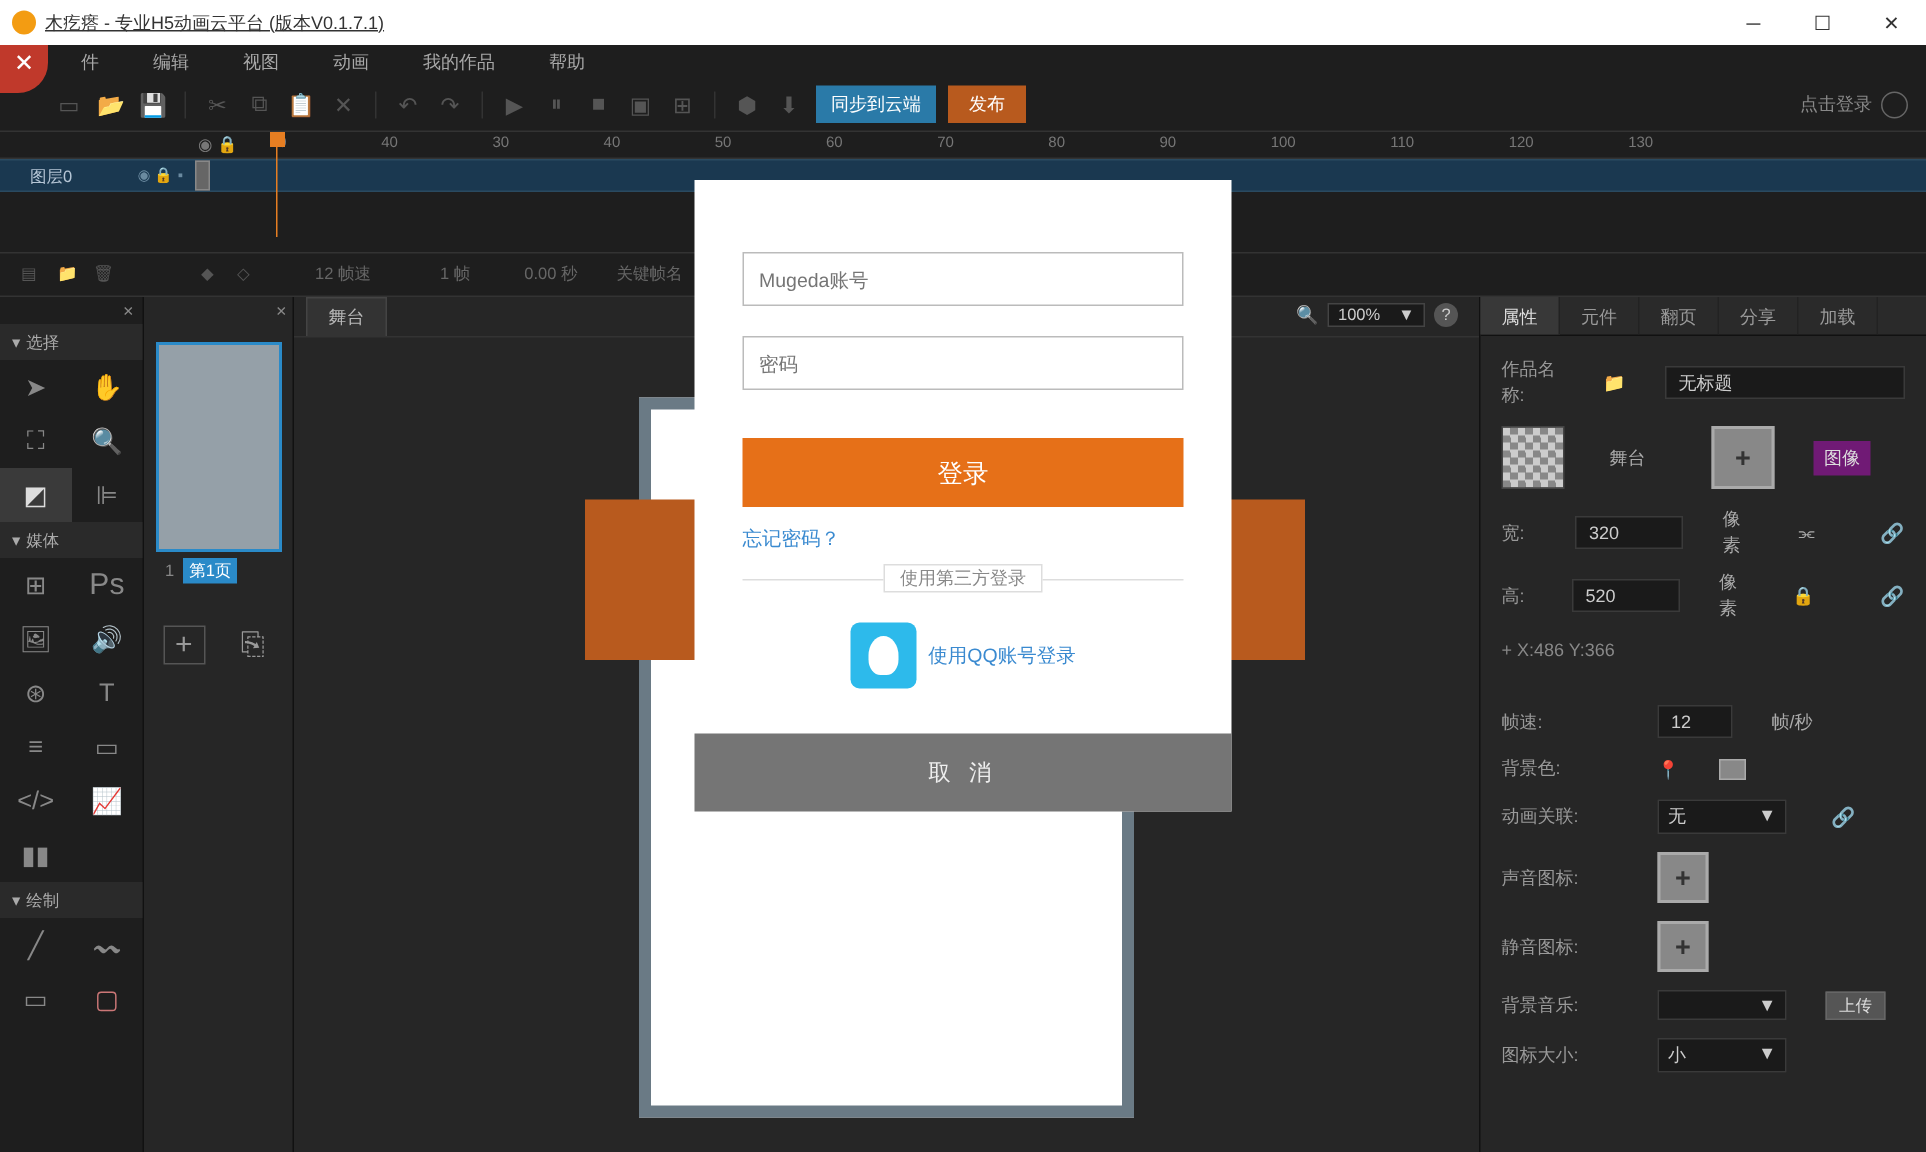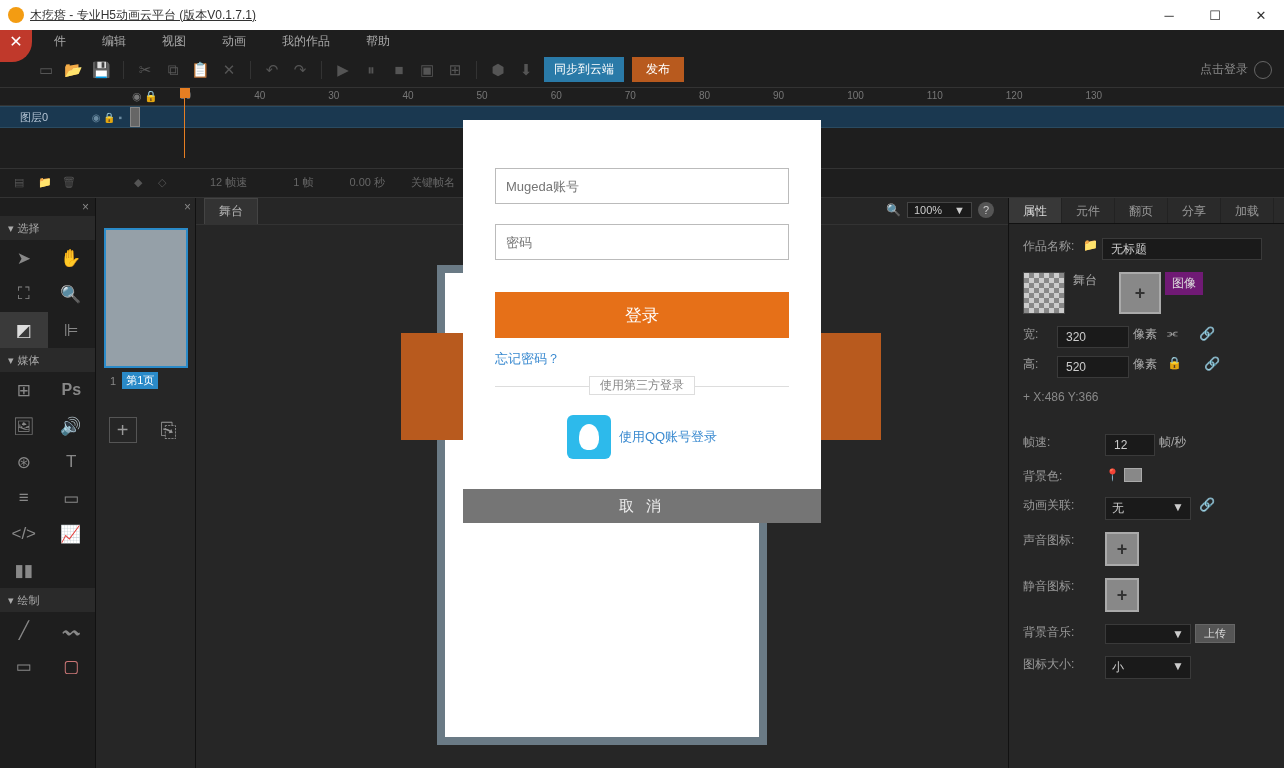--- a/index.html
+++ b/index.html
@@ -67,26 +67,26 @@
 .canvas-tab { background: #333; color: #b8b8b8; font-size: 12px; padding: 4px 14px; border-top: 1px solid #444; border-right: 1px solid #444; border-left: 1px solid #444; margin-left: 8px; }
 .canvas-zoom { position: absolute; right: 14px; top: 4px; display: flex; align-items: center; gap: 6px; color: #888; font-size: 12px; }
 .zoom-select { background: #1a1a1a; color: #ccc; border: 1px solid #444; padding: 1px 6px; font-size: 11px; display: inline-flex; align-items: center; gap: 12px; }
 .help-circle { width: 16px; height: 16px; border-radius: 50%; background: #555; color: #ccc; font-size: 11px; display: flex; align-items: center; justify-content: center; }
 .canvas-stage { flex: 1; background: #262626; display: flex; justify-content: center; align-items: flex-start; padding-top: 40px; border-top: 1px solid #333; }
 .stage-device { width: 330px; height: 480px; background: #fff; border: 8px solid #6a7a85; position: relative; }
 .welcome-box { position: absolute; left: -44px; top: 60px; width: 480px; background: #b85a1e; color: #ffd9b8; padding: 18px 20px; font-size: 20px; text-align: center; line-height: 1.8; }
 .welcome-box .orange-text { color: #ff7a2a; }
 
 
-.prop-panel { width: 276px; background: #262626; border-left: 1px solid #111; font-size: 12px; color: #aaa; }
+.prop-panel { width: 298px; background: #262626; border-left: 1px solid #111; font-size: 12px; color: #aaa; }
 .prop-tabs { height: 26px; display: flex; background: #2a2a2a; border-bottom: 1px solid #111; }
 .prop-tab { padding: 5px 14px; color: #999; cursor: pointer; border-right: 1px solid #222; }
 .prop-tab.active { background: #383838; color: #ddd; }
 .prop-body { padding: 14px 14px; }
-.prop-row { display: flex; align-items: flex-start; margin-bottom: 12px; gap: 4px; }
+.prop-row { display: flex; align-items: center; margin-bottom: 12px; gap: 26px; }
 .prop-label { width: 56px; color: #999; }
 .prop-input { background: #1a1a1a; border: 1px solid #3a3a3a; color: #ccc; padding: 3px 8px; width: 72px; font-size: 12px; }
 .prop-input.wide { width: 160px; }
 .prop-input.narrow { width: 50px; }
 .checker { width: 42px; height: 42px; background: repeating-conic-gradient(#888 0 25%, #ccc 0 50%) 0 0/10px 10px; border: 1px solid #444; }
 .add-box { width: 42px; height: 42px; background: #888; border: 2px solid #aaa; display: flex; align-items: center; justify-content: center; color: #333; font-size: 18px; font-weight: bold; cursor: pointer; }
 .add-box.small { width: 34px; height: 34px; }
 .link-icon { color: #777; font-size: 13px; margin-left: 4px; }
 .prop-select { background: #1a1a1a; border: 1px solid #3a3a3a; color: #ccc; padding: 2px 6px; width: 86px; font-size: 12px; display: inline-flex; justify-content: space-between; }
 .btn-upload { background: #555; color: #ddd; border: 1px solid #666; padding: 1px 8px; font-size: 11px; cursor: pointer; }
@@ -102,21 +102,21 @@
 .modal-forgot a { color: #3a8ad0; text-decoration: none; }
 .third-party { margin-top: 18px; position: relative; }
 .third-party-line { border-top: 1px solid #ddd; margin: 0 0; }
 .third-party-label { position: absolute; left: 50%; top: -10px; transform: translateX(-50%); background: #fff; padding: 0 10px; font-size: 12px; color: #888; border: 1px solid #ddd; }
 .qq-row { margin-top: 28px; display: flex; align-items: center; justify-content: center; gap: 8px; }
 .qq-icon { width: 44px; height: 44px; background: #2dbaeb; border-radius: 6px; display: flex; align-items: center; justify-content: center; }
 .qq-penguin { width: 20px; height: 26px; background: #fff; border-radius: 50% 50% 40% 40%; position: relative; }
 .qq-link { color: #3a8ad0; font-size: 13px; text-decoration: none; }
 .register-row { margin-top: 56px; font-size: 13px; color: #444; }
 .register-row a { color: #e67018; text-decoration: none; }
-.modal-cancel { height: 34px; background: #757575; color: #eee; display: flex; align-items: center; justify-content: center; font-size: 15px; cursor: pointer; letter-spacing: 4px; }
+.modal-cancel { height: 52px; background: #757575; color: #eee; display: flex; align-items: center; justify-content: center; font-size: 15px; cursor: pointer; letter-spacing: 4px; }
 </style>
 </head>
 <body>
 
 <div class="titlebar">
   <div class="titlebar-icon"></div>
   <div class="titlebar-text">木疙瘩 - 专业H5动画云平台 (版本V0.1.7.1)</div>
   <div class="window-controls">
     <div class="window-btn">─</div>
     <div class="window-btn">☐</div>
@@ -222,21 +222,21 @@
       <div class="tool-cell">➤</div>
       <div class="tool-cell">✋</div>
       <div class="tool-cell">⛶</div>
       <div class="tool-cell">🔍</div>
       <div class="tool-cell active">◩</div>
       <div class="tool-cell">⊫</div>
     </div>
     <div class="tool-section-header">▾ <span>媒体</span></div>
     <div class="tool-grid">
       <div class="tool-cell">⊞</div>
-      <div class="tool-cell" style="font-size:16px;font-weight:bold">Ps</div>
+      <div class="tool-cell" style="font-size:20px;font-weight:normal">Ps</div>
       <div class="tool-cell">🖼</div>
       <div class="tool-cell">🔊</div>
       <div class="tool-cell">⊛</div>
       <div class="tool-cell">T</div>
       <div class="tool-cell">≡</div>
       <div class="tool-cell">▭</div>
       <div class="tool-cell">&lt;/&gt;</div>
       <div class="tool-cell">📈</div>
       <div class="tool-cell">▮▮</div>
       <div class="tool-cell"></div>

